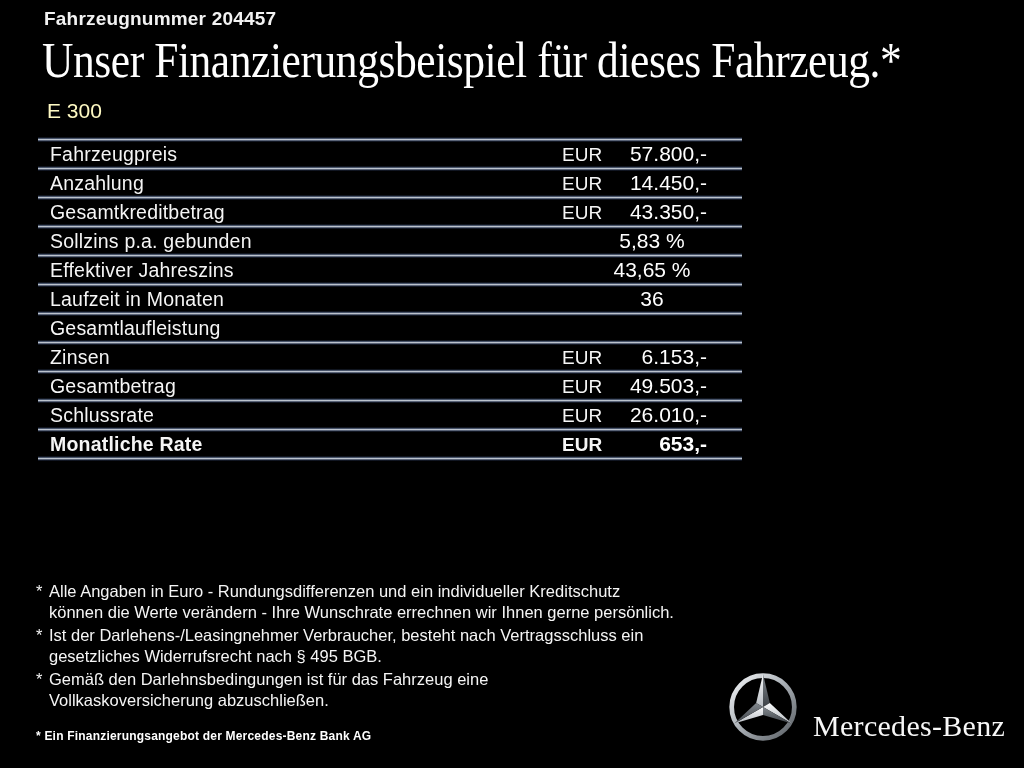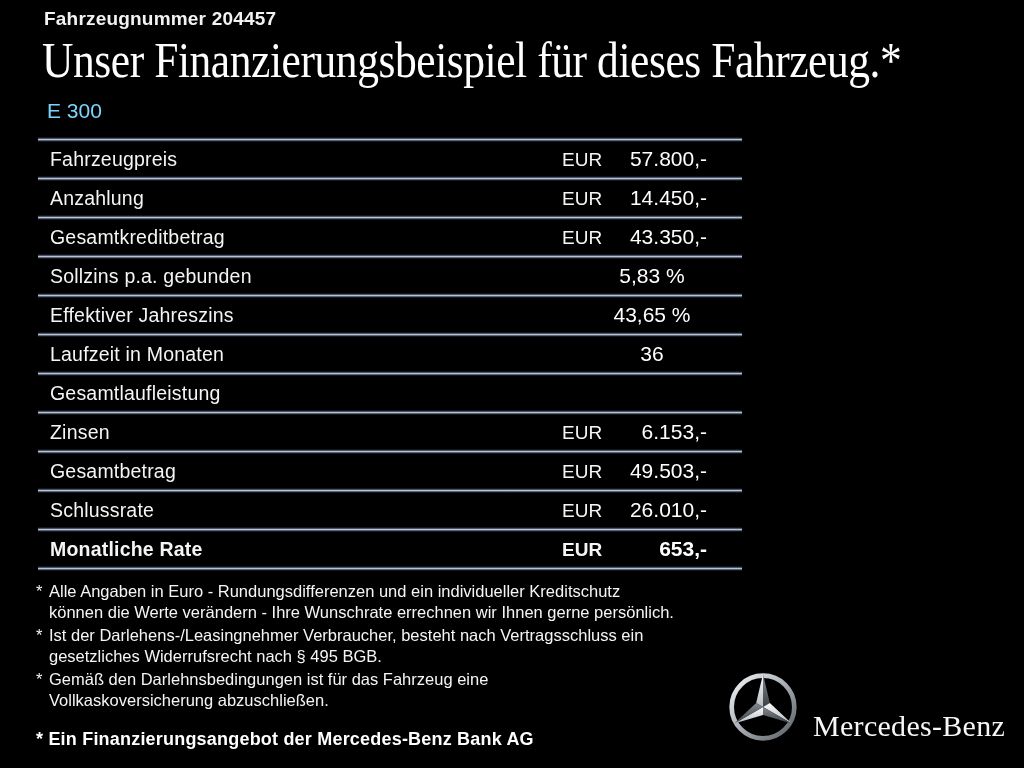--- a/index.html
+++ b/index.html
@@ -26,39 +26,39 @@
   }
   .page-title .condense {
     display: inline-block;
     transform: scaleX(0.87);
     transform-origin: 0 50%;
     letter-spacing: -0.5px;
   }
 
   .model-name {
     position: absolute; left: 47px; top: 99px;
-    font-size: 21px; color: #7dd3fc;
+    font-size: 21px; color: #fef9c3;
   }
 
   .financing-table {
     position: absolute; left: 38px; top: 137px; width: 704px;
     display: flex; flex-direction: column;
   }
   .sep {
     height: 5px; width: 100%;
     background: linear-gradient(to bottom,
       rgba(10,14,22,0) 0%,
       #2a3750 26%,
       #c5ccd6 46%,
       #a9b1bd 58%,
       #253049 78%,
       rgba(10,14,22,0) 100%);
   }
   .trow {
-    height: 34px;
+    height: 24px;
     display: flex; align-items: center;
     padding-left: 12px;
   }
   .trow .row-label {
     flex: 1;
     font-size: 19.5px; color: #f5f5f5;
     letter-spacing: 0.2px;
   }
   .trow .vgroup {
     width: 180px;
@@ -81,21 +81,21 @@
   .footnotes {
     position: absolute; left: 36px; top: 581px; width: 720px;
     font-size: 16.5px; line-height: 21px; color: #f5f5f5;
   }
   .note { display: flex; margin-bottom: 2px; }
   .note .footnote-marker { width: 13px; flex: none; }
   .note-line { white-space: nowrap; }
 
   .offer-note {
     position: absolute; left: 36px; top: 729px;
-    font-size: 18px; font-weight: 700; color: #ffffff;
+    font-size: 12px; font-weight: 700; color: #ffffff;
     letter-spacing: 0.2px;
   }
 
   .brand-footer {
     position: absolute; left: 727px; top: 671px;
     display: flex; align-items: flex-end;
   }
   .star-logo { width: 72px; height: 72px; display: block; }
   .brand-wordmark {
     font-family: "Liberation Serif", serif;

